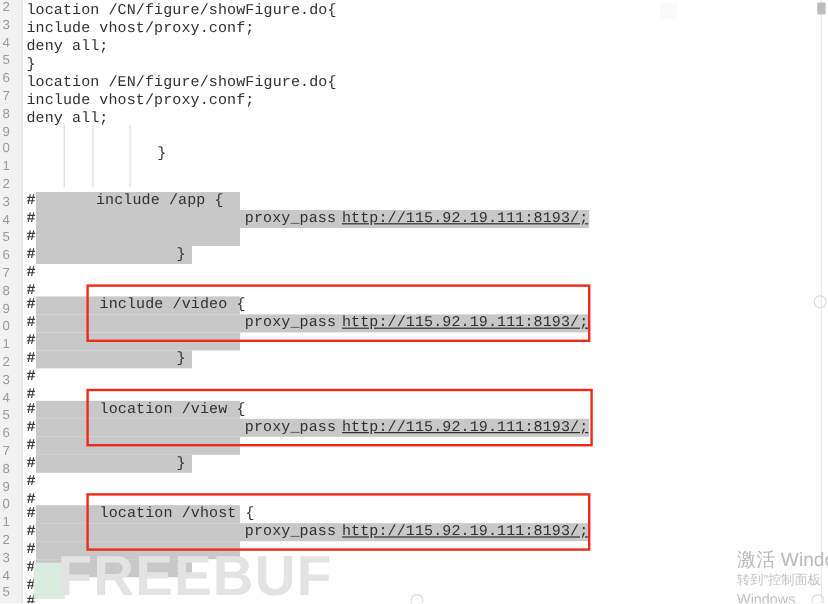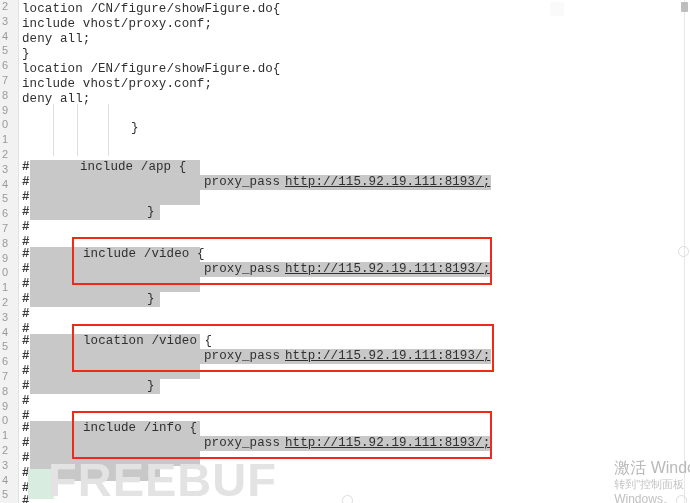--- a/index.html
+++ b/index.html
@@ -296,21 +296,21 @@
       </div>
       <div class="row" style="top: 307px;">
         <span class="tx hash" style="left: 22px;">#</span>
       </div>
       <div class="row" style="top: 322px;">
         <span class="tx hash" style="left: 22px;">#</span>
       </div>
       <div class="row" style="top: 334px;">
         <div class="hl" style="left: 30px; width: 170px;"></div>
         <span class="tx hash" style="left: 22px;">#</span>
-        <span class="tx " style="left: 83px;">location /video {</span>
+        <span class="tx " style="left: 83px;">location /view {</span>
       </div>
       <div class="row" style="top: 349px;">
         <div class="hl" style="left: 30px; width: 170px;"></div>
         <div class="hl" style="left: 200px; width: 291px;"></div>
         <span class="tx hash" style="left: 22px;">#</span>
         <span class="tx " style="left: 204px;">proxy_pass </span>
         <span class="tx url" style="left: 285px;">http://115.92.19.111:8193/;</span>
       </div>
       <div class="row" style="top: 364px;">
         <div class="hl" style="left: 30px; width: 170px;"></div>
@@ -323,21 +323,21 @@
       </div>
       <div class="row" style="top: 394px;">
         <span class="tx hash" style="left: 22px;">#</span>
       </div>
       <div class="row" style="top: 409px;">
         <span class="tx hash" style="left: 22px;">#</span>
       </div>
       <div class="row" style="top: 421px;">
         <div class="hl" style="left: 30px; width: 170px;"></div>
         <span class="tx hash" style="left: 22px;">#</span>
-        <span class="tx " style="left: 83px;">include /info {</span>
+        <span class="tx " style="left: 83px;">location /vhost {</span>
       </div>
       <div class="row" style="top: 436px;">
         <div class="hl" style="left: 30px; width: 170px;"></div>
         <div class="hl" style="left: 200px; width: 291px;"></div>
         <span class="tx hash" style="left: 22px;">#</span>
         <span class="tx " style="left: 204px;">proxy_pass </span>
         <span class="tx url" style="left: 285px;">http://115.92.19.111:8193/;</span>
       </div>
       <div class="row" style="top: 451px;">
         <div class="hl" style="left: 30px; width: 170px;"></div>

